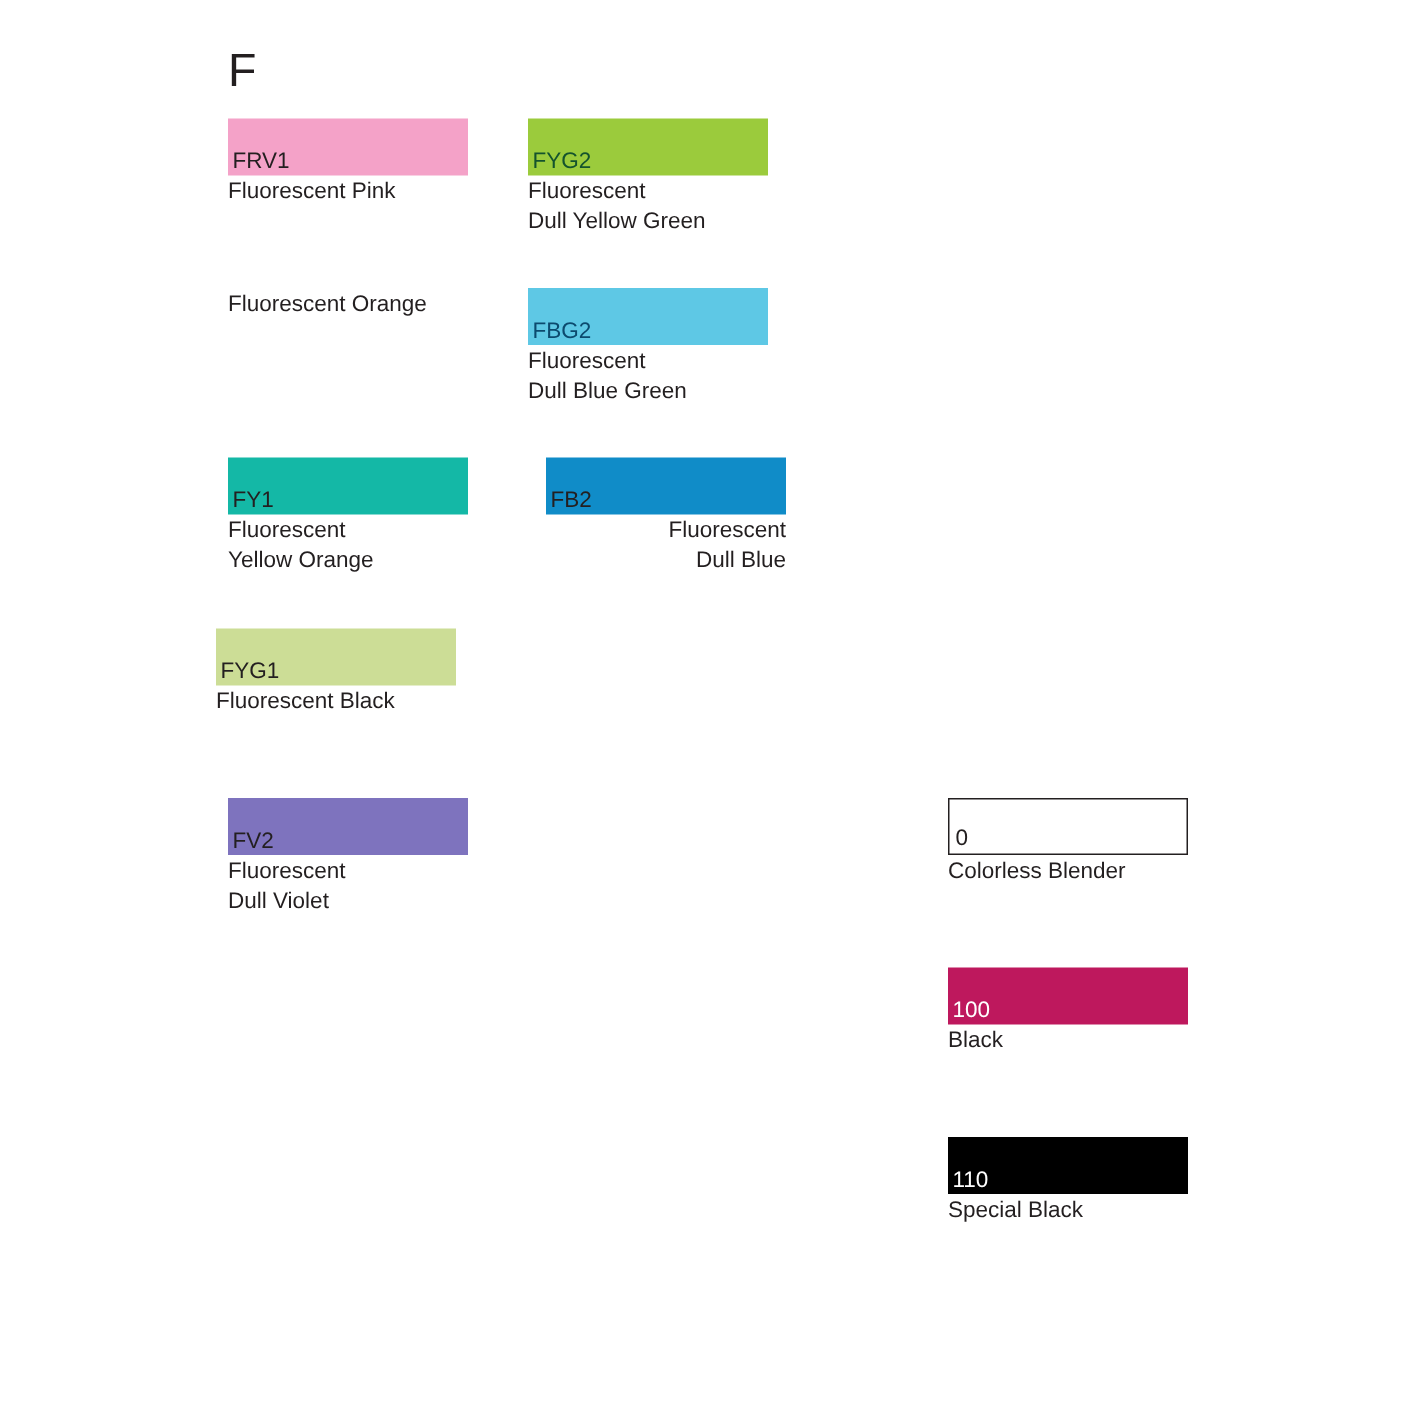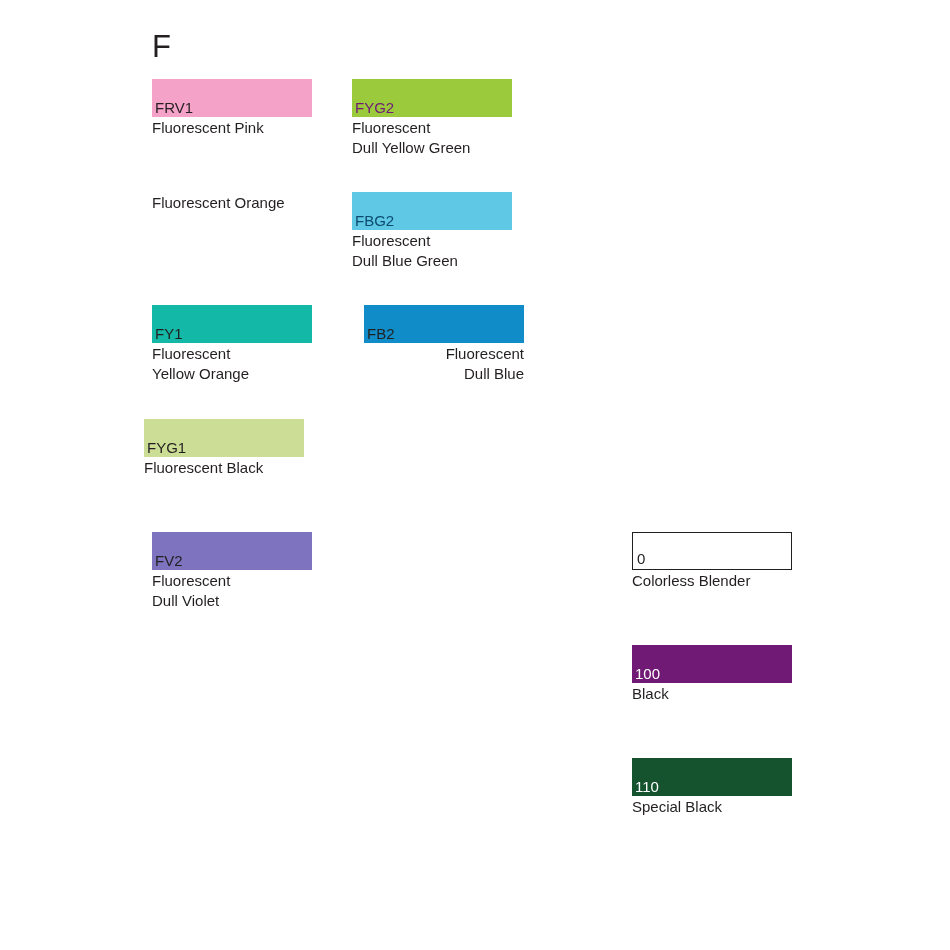--- a/index.html
+++ b/index.html
@@ -100,21 +100,21 @@
       </div>
       <div class="swatch-group" style="left: 152px; top: 532px;">
         <div class="swatch-chip" style="background: rgb(126, 115, 190);">
           <div class="swatch-code" style="color: rgb(35, 31, 32);">FV2</div>
         </div>
         <div class="swatch-name">Fluorescent
 Dull Violet</div>
       </div>
       <div class="swatch-group" style="left: 352px; top: 79px;">
         <div class="swatch-chip" style="background: rgb(155, 203, 60);">
-          <div class="swatch-code" style="color: #701a75; text-align: center;">FYG2</div>
+          <div class="swatch-code" style="color: #14532d; text-align: center;">FYG2</div>
         </div>
         <div class="swatch-name">Fluorescent
 Dull Yellow Green</div>
       </div>
       <div class="swatch-group" style="left: 352px; top: 192px;">
         <div class="swatch-chip" style="background: rgb(94, 200, 229);">
           <div class="swatch-code" style="color: #0c4a6e;">FBG2</div>
         </div>
         <div class="swatch-name">Fluorescent
 Dull Blue Green</div>
@@ -126,26 +126,26 @@
         <div class="swatch-name">Fluorescent
 Dull Blue</div>
       </div>
       <div class="swatch-group" style="left: 632px; top: 532px;">
         <div class="swatch-chip outlined">
           <div class="swatch-code" style="color: rgb(35, 31, 32);">0</div>
         </div>
         <div class="swatch-name">Colorless Blender</div>
       </div>
       <div class="swatch-group" style="left: 632px; top: 645px;">
-        <div class="swatch-chip" style="background: #701a75;">
+        <div class="swatch-chip" style="background: #be185d;">
           <div class="swatch-code" style="color: rgb(255, 255, 255);">100</div>
         </div>
         <div class="swatch-name">Black</div>
       </div>
       <div class="swatch-group" style="left: 632px; top: 758px;">
-        <div class="swatch-chip" style="background: #14532d;">
+        <div class="swatch-chip" style="background: #000000;">
           <div class="swatch-code" style="color: rgb(255, 255, 255);">110</div>
         </div>
         <div class="swatch-name">Special Black</div>
       </div>
     </div>
 
 </div>
 
 </body></html>

